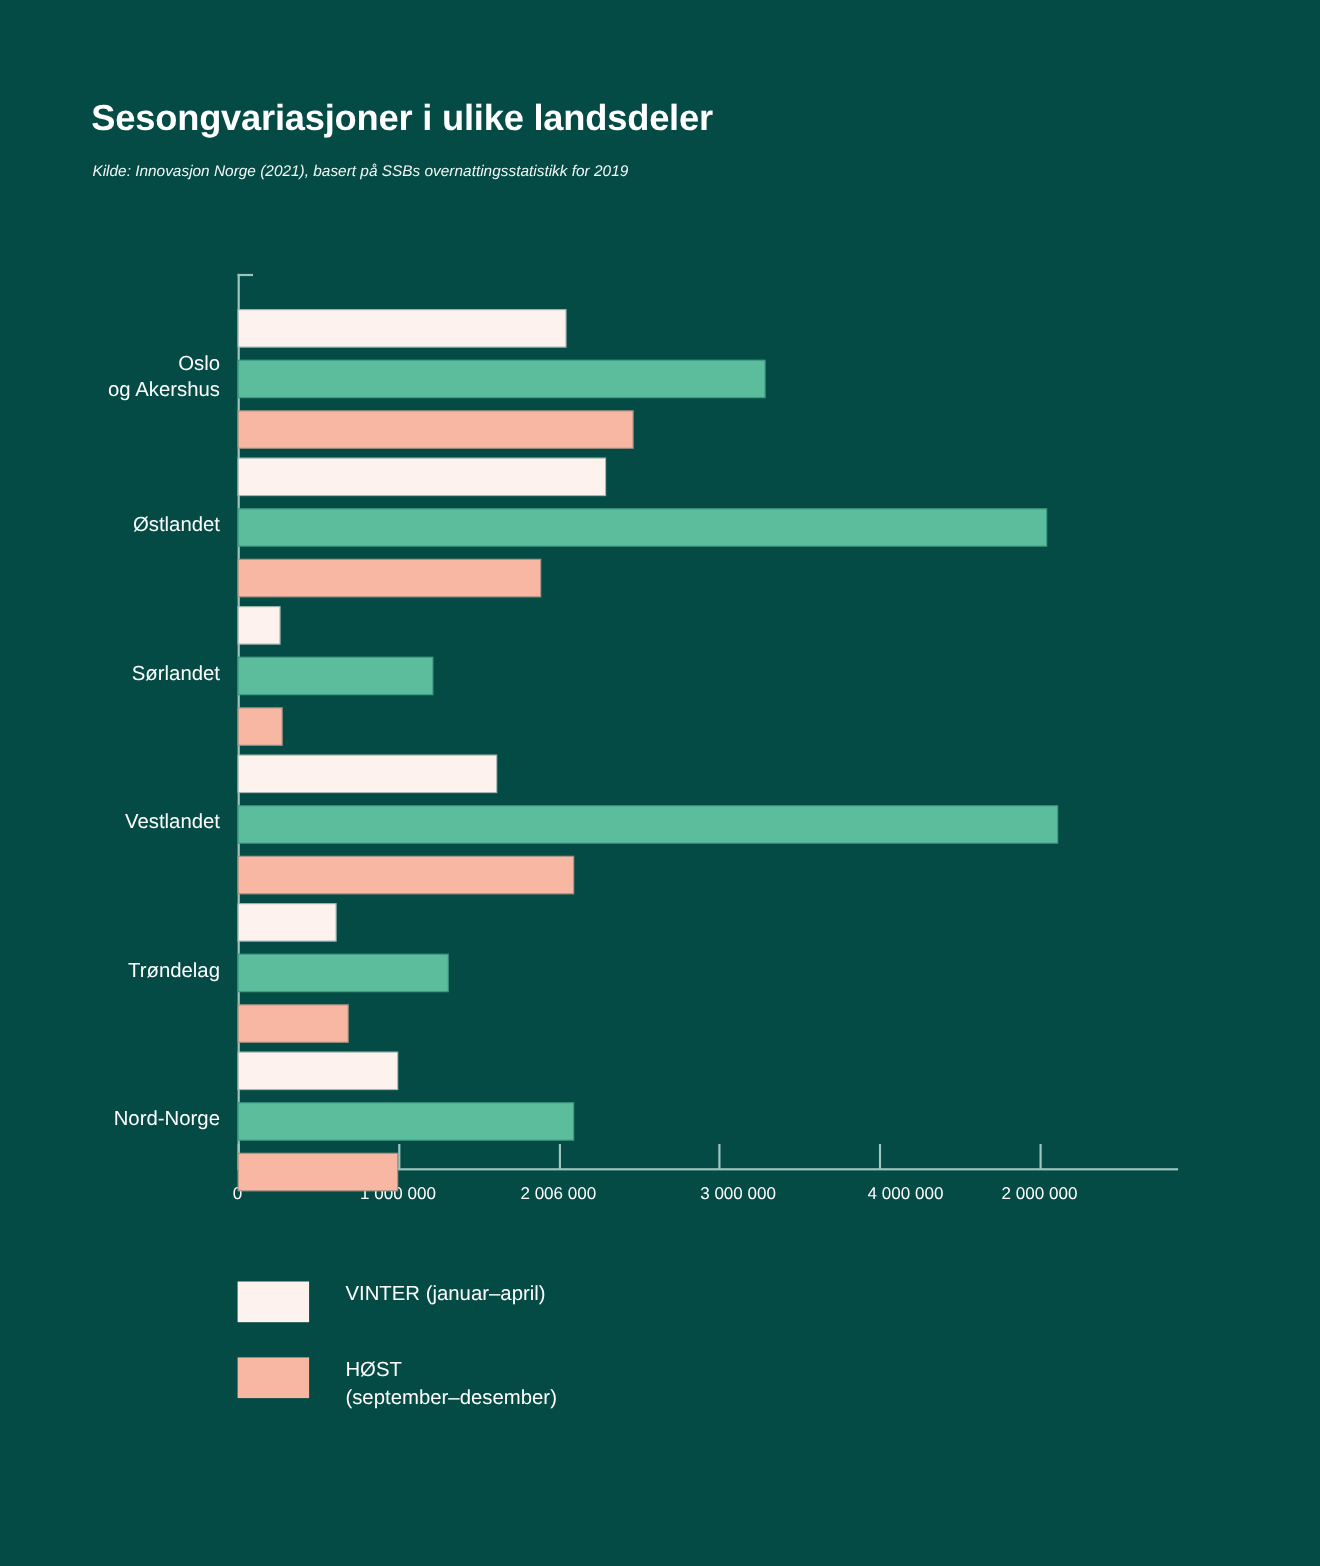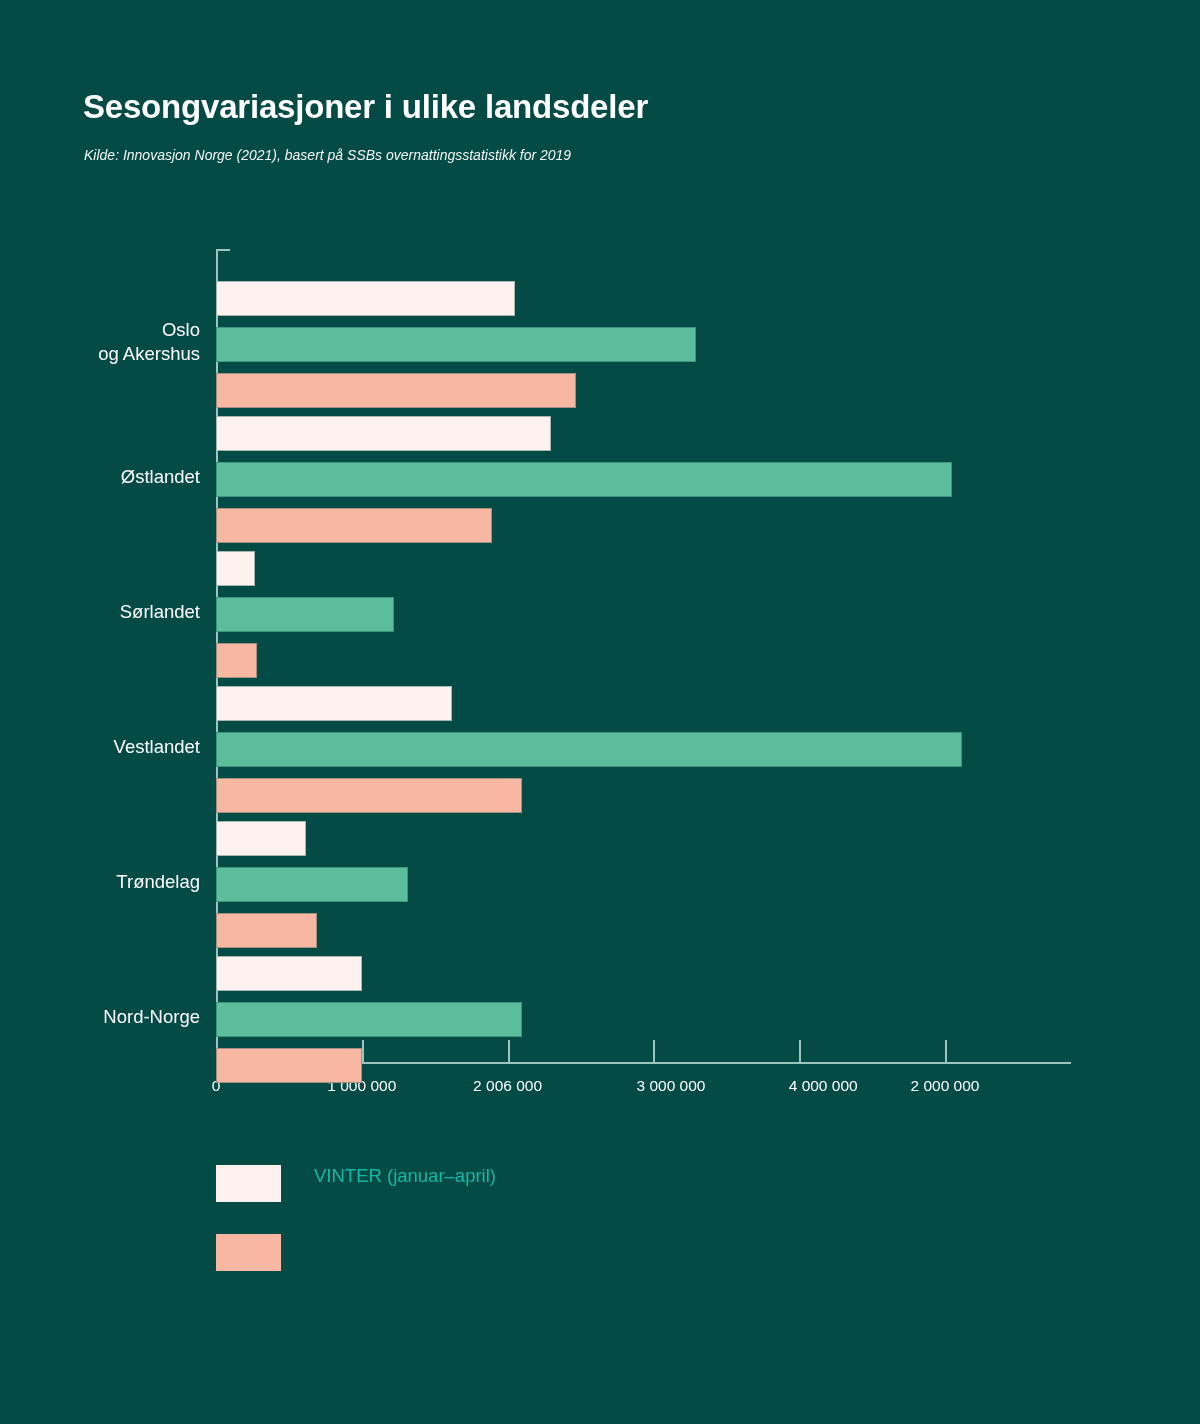--- a/index.html
+++ b/index.html
@@ -124,21 +124,21 @@
     left: 0;
     top: 7px;
     width: 65px;
     height: 37px;
   }
   .legend-label {
     position: absolute;
     left: 98px;
     top: 6px;
     font-size: 18.5px;
-    color: #14b8a6;
+    color: #ffffff;
     line-height: 1.33;
     white-space: pre-line;
   }
 </style>
 </head>
 <body>
 
 <div class="page">
 
   <div class="chart-title">Sesongvariasjoner i ulike landsdeler</div>
@@ -187,16 +187,18 @@
       <div class="bar" style="left: 216px; top: 1048px; width: 145.8px; height: 35px; background: rgb(248, 183, 163);"></div>
     </div>
 
   <div class="legend" id="legend">
       <div class="legend-row">
         <div class="legend-swatch" style="background: rgb(253, 242, 238);"></div>
         <div class="legend-label">VINTER (januar–april)</div>
       </div>
       <div class="legend-row">
         <div class="legend-swatch" style="background: rgb(248, 183, 163);"></div>
+        <div class="legend-label">HØST
+(september–desember)</div>
       </div>
     </div>
 
 </div>
 
 </body></html>

